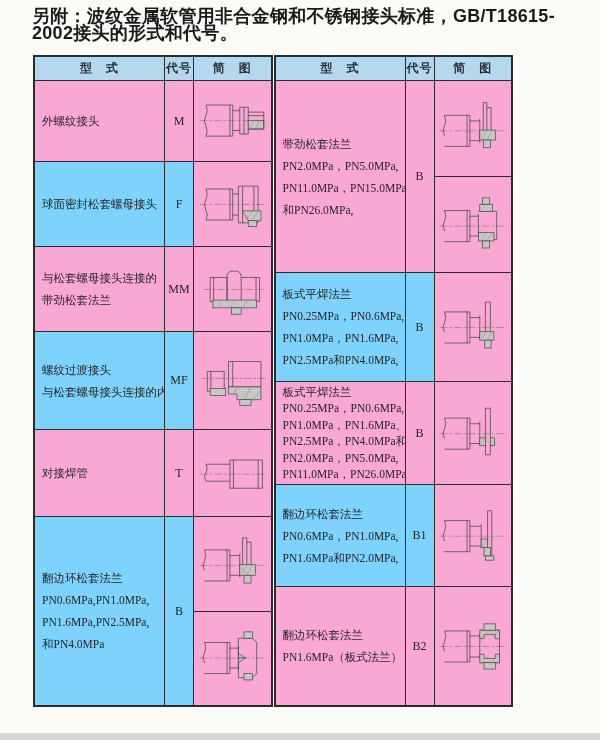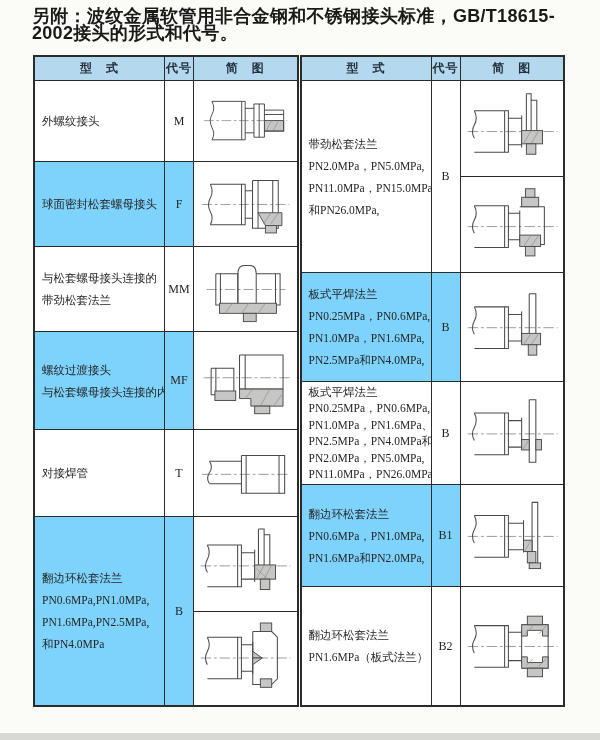--- a/index.html
+++ b/index.html
@@ -9,31 +9,31 @@
     font-family:"Liberation Serif","DejaVu Serif",serif;
     color:#222;
   }
   .doc-title{
     position:absolute;left:32px;top:8px;width:545px;
     font-family:"Liberation Sans","DejaVu Sans",sans-serif;
     font-weight:bold;font-size:18px;line-height:17px;color:#1a1a1a;
     letter-spacing:0.3px;
   }
   .tbl{
-    position:absolute;left:33px;top:55px;width:532px;height:652px;
+    position:absolute;left:33px;top:55px;width:480px;height:652px;
     display:flex;gap:1px;
   }
   .half{
     flex:1;border:2px solid #2b2b2b;background:#2b2b2b;
     display:grid;grid-template-columns:129px 28px 1fr;gap:1px;
     box-sizing:border-box;
   }
   .half.left{grid-template-rows:23px 80px 84px 84px 97px 86px 1fr;}
   .half.right{grid-template-rows:23px 191px 108px 102px 101px 1fr;}
-  .cell{background:#ffffff;position:relative;box-sizing:border-box;}
+  .cell{background:#f9a8d4;position:relative;box-sizing:border-box;}
   .cell.hl{background:#7dd3fc;}
   .hdr{
     background:#b4d8ee;display:flex;align-items:center;justify-content:center;
     font-size:12px;font-weight:bold;color:#24313d;letter-spacing:1px;
   }
   .type{
     display:flex;flex-direction:column;justify-content:center;
     padding-left:7px;font-size:11.5px;line-height:22px;color:#252525;
   }
   .type .ln{white-space:nowrap;}

